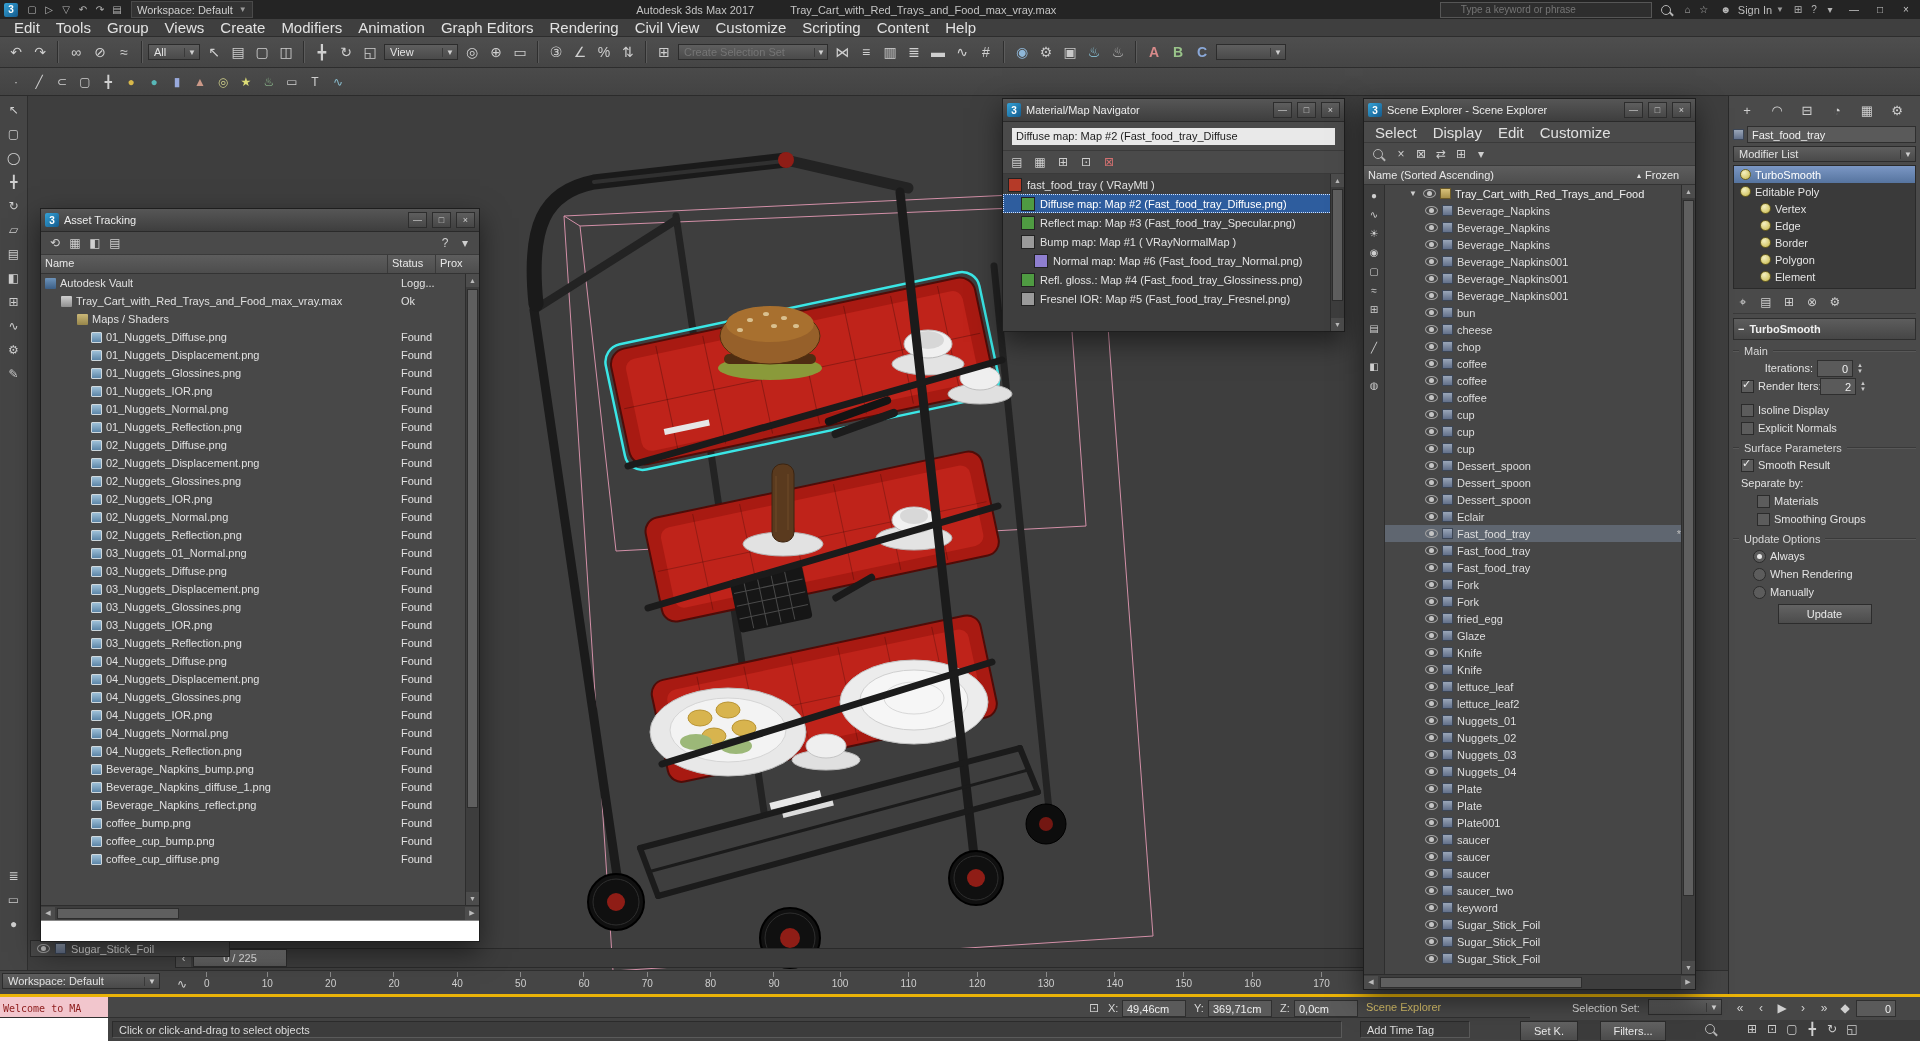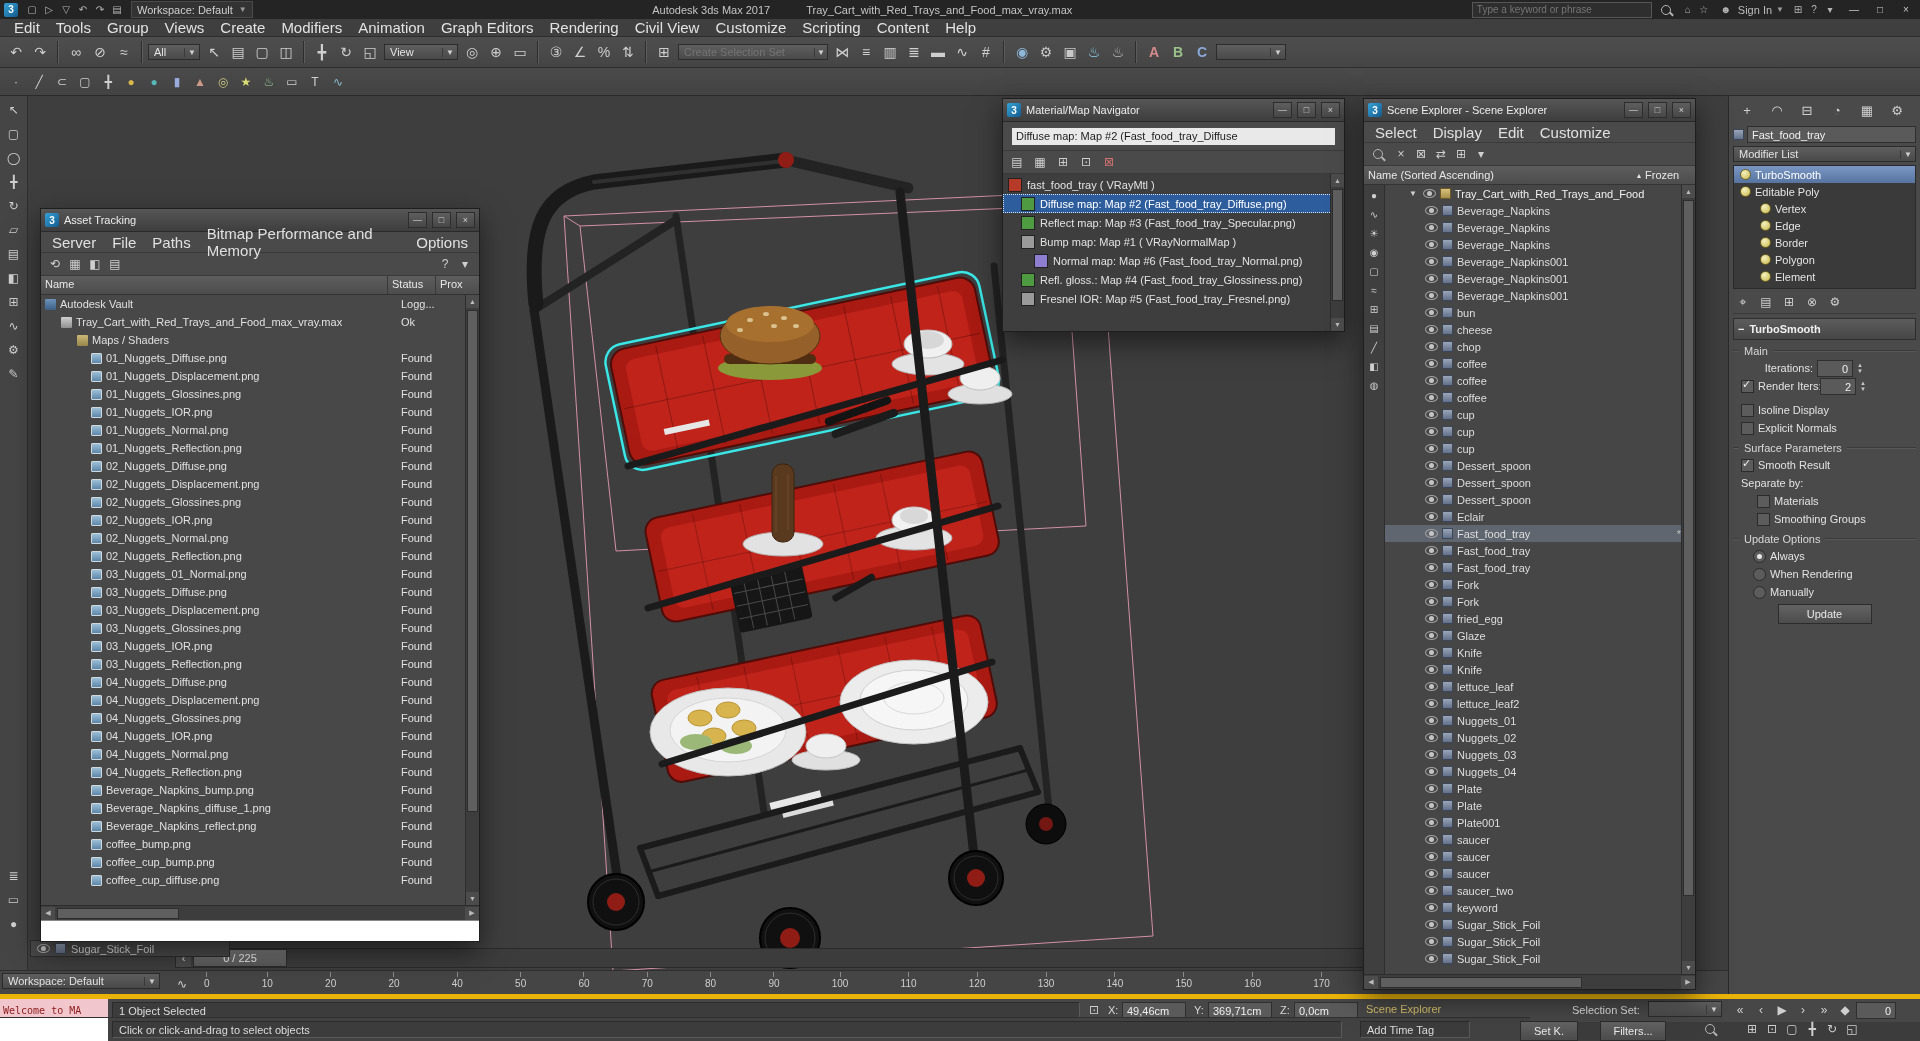--- a/index.html
+++ b/index.html
@@ -8,21 +8,21 @@
   .abs{position:absolute}
   .row{display:flex;align-items:center}
   .nowrap{white-space:nowrap;overflow:hidden;text-overflow:ellipsis}
 
   
   #titlebar{left:0;top:0;width:1920px;height:19px;background:#242424;display:flex;align-items:center;gap:6px;padding:0 4px;box-sizing:border-box;color:#bdbdbd}
   .applogo{width:14px;height:14px;border-radius:2px;background:linear-gradient(135deg,#35a3d8,#145a8c);color:#fff;font-weight:bold;font-size:10px;display:flex;align-items:center;justify-content:center}
   .tico{width:16px;height:15px;display:flex;align-items:center;justify-content:center;color:#b5b5b5;font-size:10px}
   .tbdrop{height:15px;background:#333;border:1px solid #4a4a4a;display:flex;align-items:center;gap:6px;padding:0 5px;color:#cfcfcf}
   .caret{font-size:8px;color:#9a9a9a}
-  #titlesearch{width:170px;height:14px;background:#2e2e2e;border:1px solid #565656;color:#9a9a9a;font-size:10px;padding:0 4px}
+  #titlesearch{width:170px;height:14px;background:#2e2e2e;border:1px solid #565656;color:#9a9a9a;font-size:10px;padding:0 20px}
   .winbtn{width:20px;height:15px;display:flex;align-items:center;justify-content:center;color:#c8c8c8;font-size:10px}
   .mag{width:8px;height:8px;border:1.5px solid #b5b5b5;border-radius:50%;position:relative;display:inline-block}
   .mag::after{content:'';position:absolute;width:5px;height:1.5px;background:#b5b5b5;transform:rotate(45deg);right:-4px;bottom:-1px}
 
   #menubar{left:0;top:19px;width:1920px;height:18px;background:#3f3f3f;border-bottom:1px solid #2d2d2d;display:flex;align-items:center;padding-left:6px;box-sizing:border-box}
   .menu-item{padding:0 8px;color:#e2e2e2;font-size:15px}
 
   #tb1{left:0;top:37px;width:1920px;height:31px;background:linear-gradient(#4e4e4e,#454545);border-bottom:1px solid #2d2d2d;display:flex;align-items:center;gap:2px;padding:0 4px;box-sizing:border-box}
   #tb2{left:0;top:68px;width:1920px;height:28px;background:linear-gradient(#4a4a4a,#434343);border-bottom:1px solid #2b2b2b;display:flex;align-items:center;gap:3px;padding:0 6px;box-sizing:border-box}
   .ico{width:24px;height:24px;display:flex;align-items:center;justify-content:center;font-size:14px;color:#cfcfcf}
@@ -127,21 +127,21 @@
   
   #tl-slider{left:175px;top:948px;width:1516px;height:20px;background:#3c3c3c;border:1px solid #2a2a2a;display:flex;align-items:center;box-sizing:border-box;z-index:2}
   .tlarr{width:15px;height:18px;display:flex;align-items:center;justify-content:center;color:#cfcfcf;background:#4a4a4a}
   #tl-handle{width:92px;height:16px;margin-left:2px;background:linear-gradient(#7b7b7b,#585858);border:1px solid #2c2c2c;color:#f2f2f2;display:flex;align-items:center;justify-content:center}
   #tl-ruler{left:0;top:970px;width:1728px;height:24px;background:#454545;border-top:1px solid #2e2e2e;z-index:2}
   #ws-combo{position:absolute;left:2px;top:2px;width:158px}
   #curve-ico{position:absolute;left:172px;top:3px}
   #ticks{position:absolute;left:204px;top:1px;width:1126px;display:flex;justify-content:space-between}
   .tick{display:flex;flex-direction:column;align-items:center;color:#cfcfcf;font-size:10px}
   .tick::before{content:'';width:1px;height:5px;background:#8a8a8a;margin-bottom:1px}
-  #rowC{left:0;top:994px;width:1920px;height:23px;background:#474747;border-top:5px solid #eab308;z-index:2}
+  #rowC{left:0;top:994px;width:1920px;height:23px;background:#474747;border-top:3px solid #eab308;z-index:2}
   #rowD{left:0;top:1017px;width:1530px;height:24px;background:#424242;border-top:1px solid #303030;z-index:2}
   .sunken{background:#3c3c3c;border:1px solid #2b2b2b;border-bottom-color:#5a5a5a;border-right-color:#5a5a5a;color:#dcdcdc;height:17px;line-height:17px;padding:0 6px;box-sizing:border-box;white-space:nowrap;overflow:hidden}
   #listener-pink{left:0;top:0;width:108px;height:23px;background:#f2c6cd;color:#8c1a1a;font-family:"DejaVu Sans Mono",monospace;font-size:10px;line-height:23px;padding-left:3px;box-sizing:border-box}
   #listener-white{left:0;top:0;width:108px;height:24px;background:#ffffff}
   .xyzlabel{color:#d8d8d8}
   .xyzfield{width:64px}
   #sliver{left:30px;top:940px;width:200px;height:17px;background:#4a4a4a;border:1px solid #2c2c2c;display:flex;align-items:center;gap:5px;padding-left:6px;box-sizing:border-box;z-index:3}
 </style>
 </head>
 <body>
@@ -517,28 +517,20 @@
   </div>
 
   <div class="win" style="left:40px;top:208px;width:438px;height:732px">
     <div class="wtitle">
       <span class="applogo">3</span>
       <span class="t">Asset Tracking</span>
       <span class="wbtn">—</span>
       <span class="wbtn">□</span>
       <span class="wbtn">×</span>
     </div>
-    <div class="wmenu">
-
-    <span class="menu-item">Server</span>
-        <span class="menu-item">File</span>
-        <span class="menu-item">Paths</span>
-        <span class="menu-item">Bitmap Performance and Memory</span>
-        <span class="menu-item">Options</span>
-      </div>
     <div class="wtools">
       <span class="row">
           <span class="ico sm">⟲</span>
           <span class="ico sm">▦</span>
           <span class="ico sm">◧</span>
           <span class="ico sm">▤</span>
         </span>
       <span style="flex:1"></span>
       <span class="row">
           <span class="ico sm">?</span>
@@ -1483,21 +1475,20 @@
         <span class="tick">130</span>
         <span class="tick">140</span>
         <span class="tick">150</span>
         <span class="tick">160</span>
         <span class="tick">170</span>
       </div>
   </div>
 
   <div id="rowC" class="abs">
     <div id="listener-pink" class="abs">Welcome to MA</div>
-    <div class="abs sunken" style="left:112px;top:3px;width:968px">1 Object Selected</div>
     <span class="abs ico sm" style="left:1084px;top:1px">⊡</span>
     <span class="abs xyzlabel" style="left:1108px;top:5px">X:</span>
     <span class="abs field xyzfield" style="left:1122px;top:3px">49,46cm</span>
     <span class="abs xyzlabel" style="left:1194px;top:5px">Y:</span>
     <span class="abs field xyzfield" style="left:1208px;top:3px">369,71cm</span>
     <span class="abs xyzlabel" style="left:1280px;top:5px">Z:</span>
     <span class="abs field xyzfield" style="left:1294px;top:3px">0,0cm</span>
     <span class="abs" style="left:1366px;top:4px;color:#d8c06a">Scene Explorer</span>
     <span class="abs" style="left:1572px;top:5px">Selection Set:</span>
     <span class="abs combo" style="left:1648px;top:2px;width:74px">

